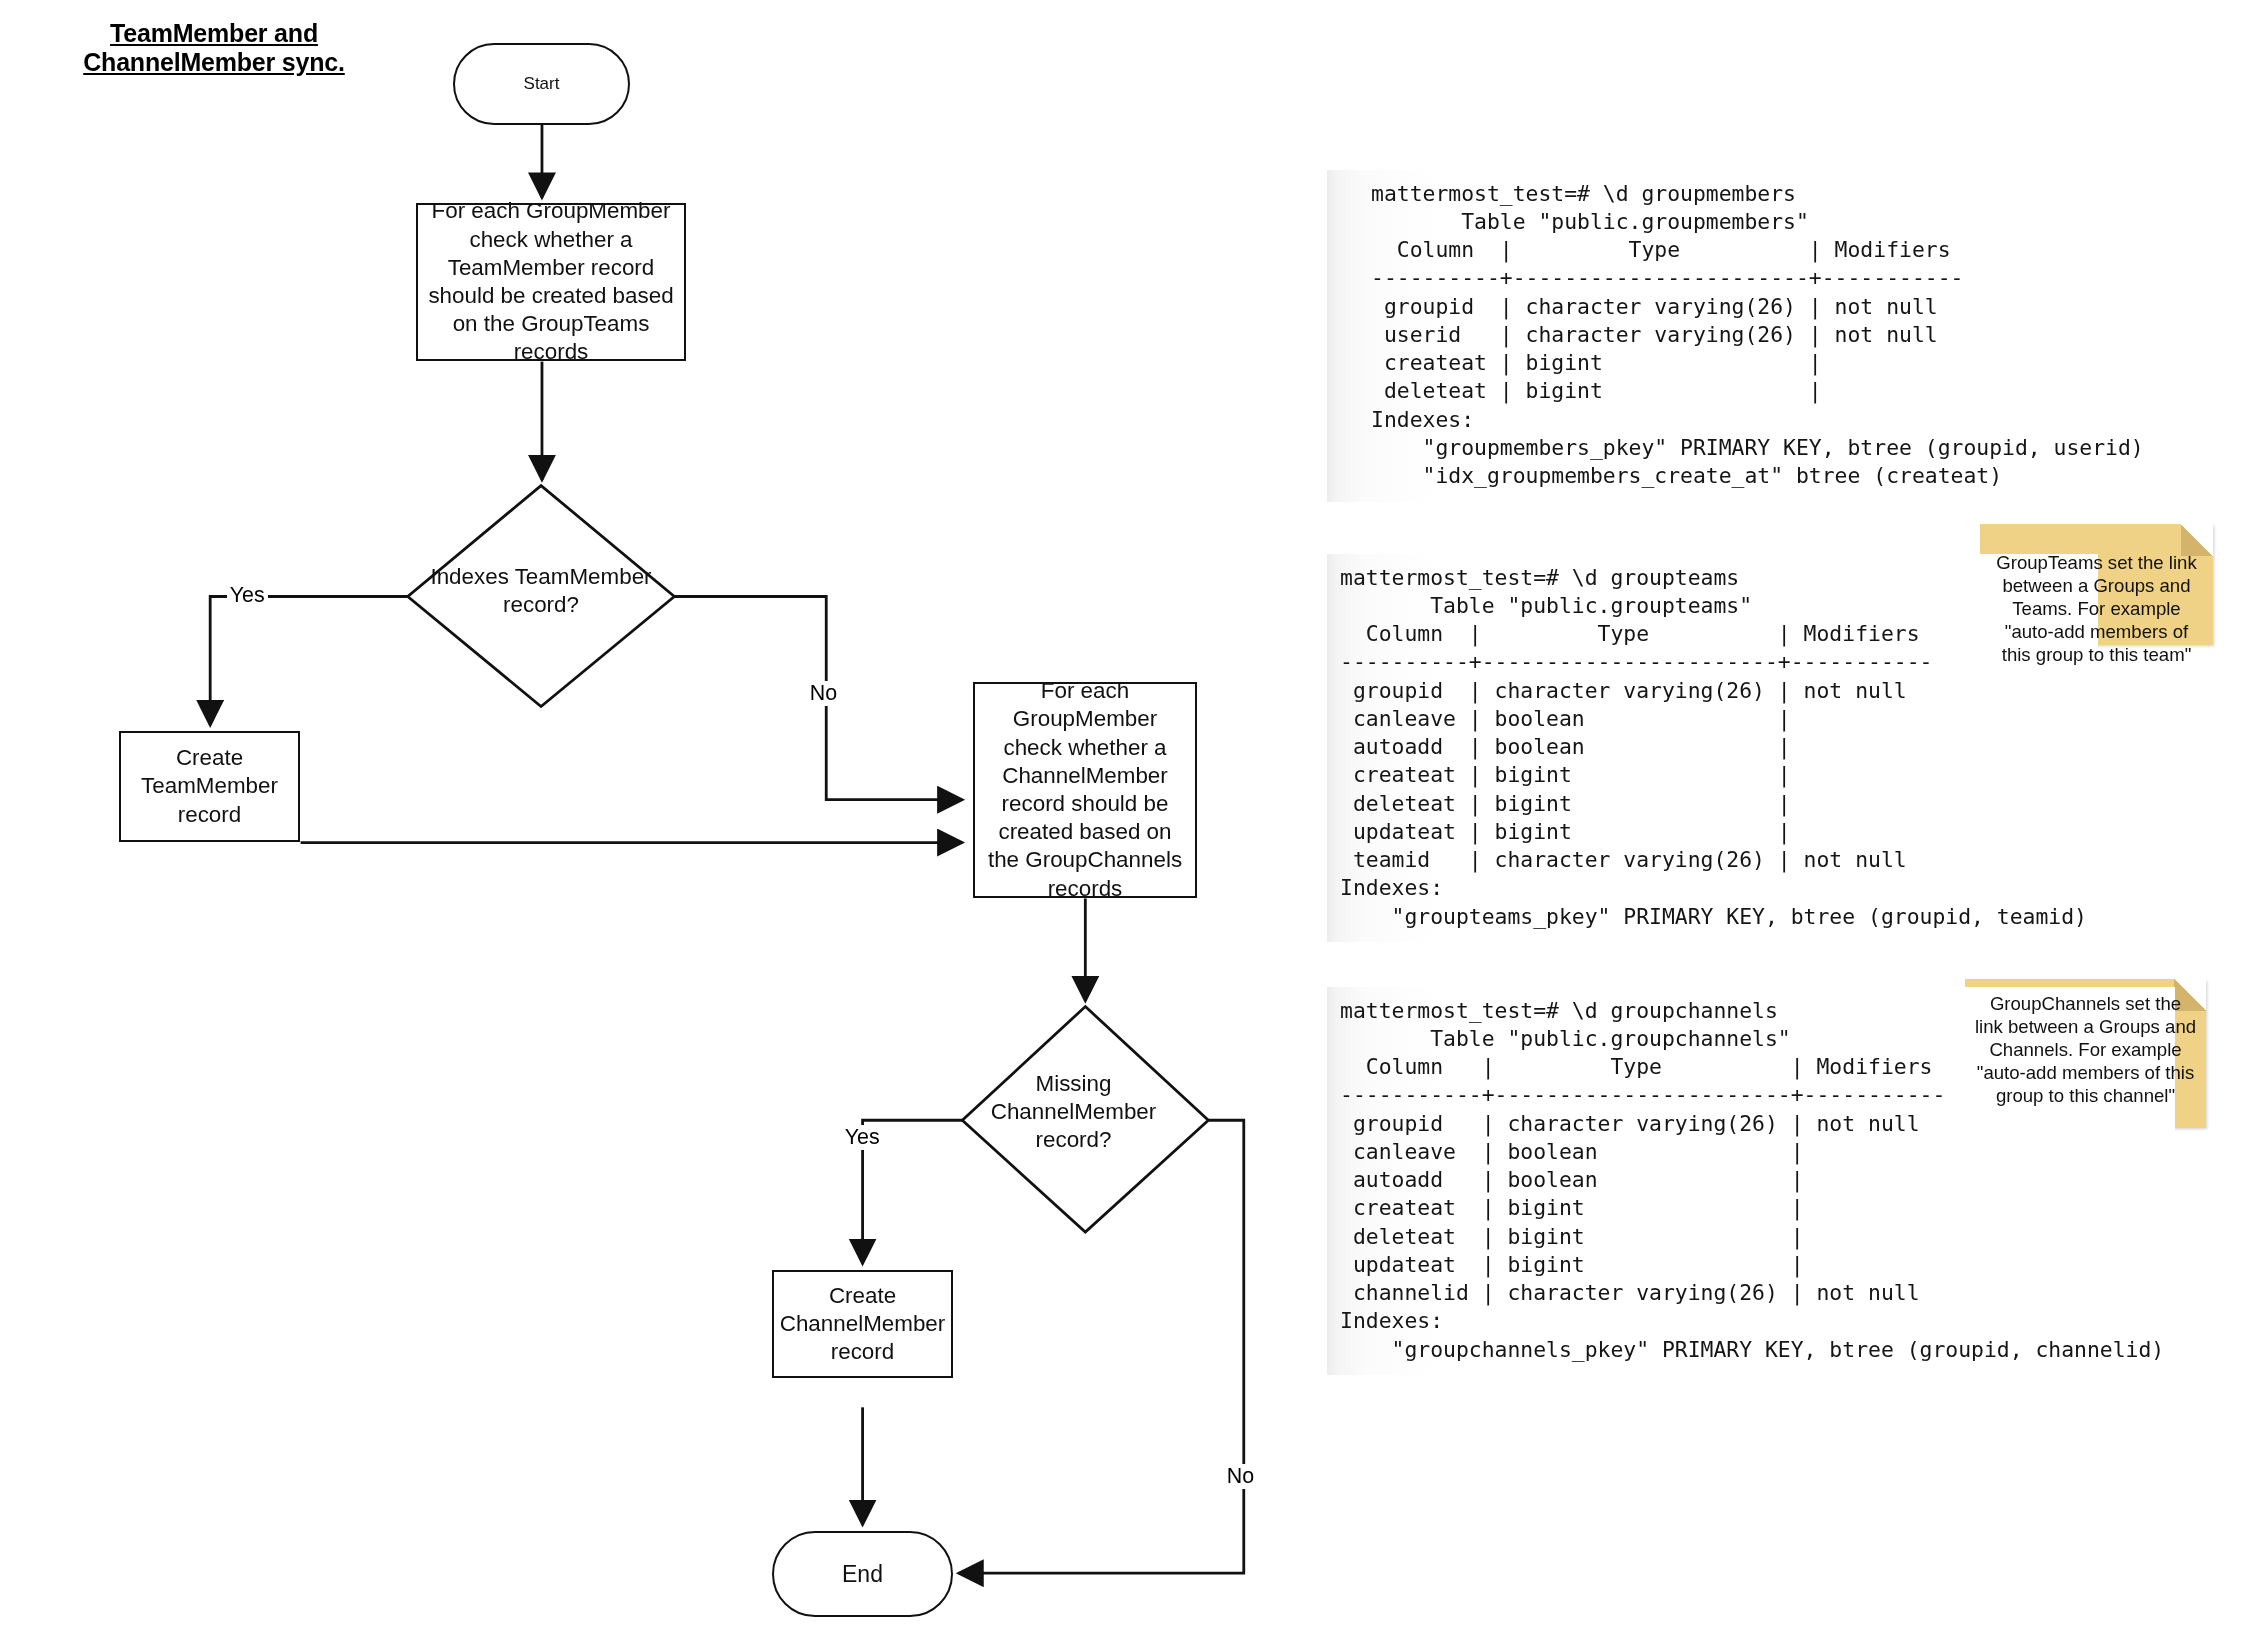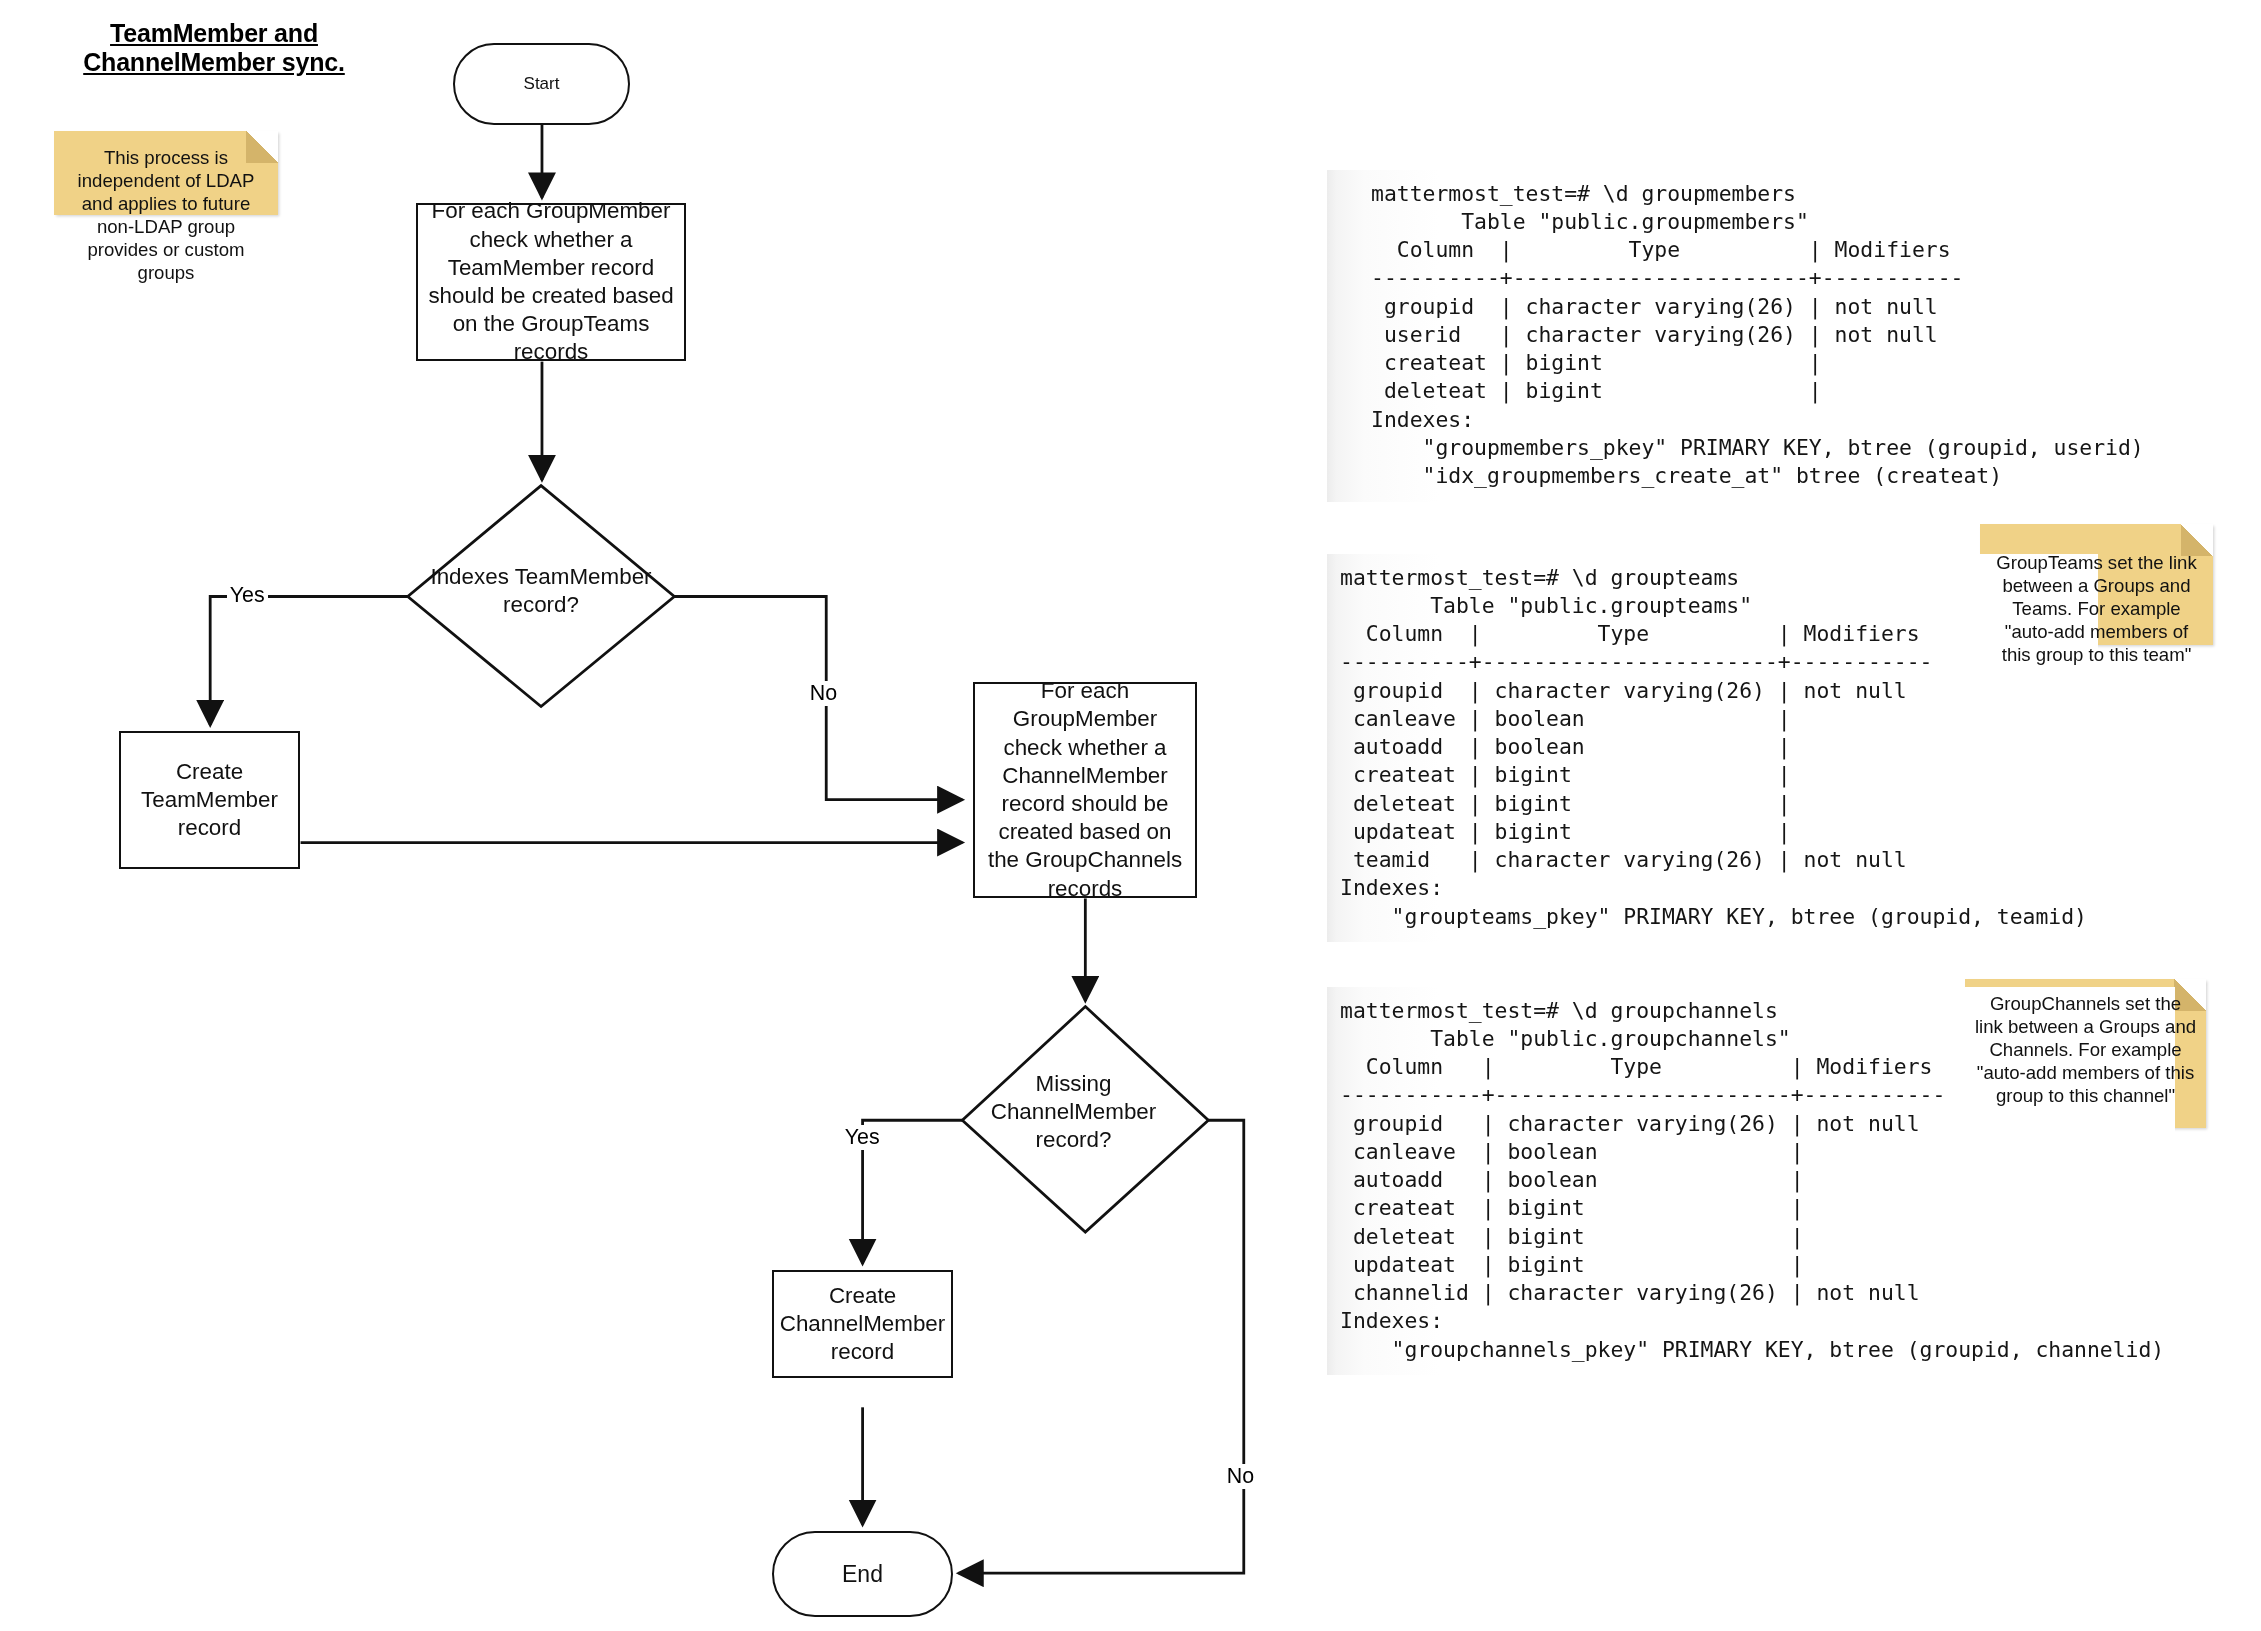--- a/index.html
+++ b/index.html
@@ -34,21 +34,21 @@
   #note-groupchannels{left:1965px;top:979px;width:241px;height:149px;padding-top:13px;}
 
   
   .shape{position:absolute;box-sizing:border-box;border:2.8px solid #111;
          background:#fff;display:flex;align-items:center;justify-content:center;
          text-align:center;font-size:22.4px;line-height:1.26;color:#111;padding:3.7px 7.5px;}
   .oval{border-radius:67px;}
 
   #node-start{left:453px;top:43px;width:177px;height:82px;font-size:17px;}
   #node-proc-team{left:416px;top:203px;width:270px;height:158px;}
-  #node-create-team{left:119px;top:731px;width:181px;height:138px;}
+  #node-create-team{left:119px;top:731px;width:181px;height:111px;}
   #node-proc-channel{left:973px;top:682px;width:224px;height:216px;}
   #node-create-channel{left:772px;top:1270px;width:181px;height:108px;}
   #node-end{left:772px;top:1531px;width:181px;height:86px;font-size:23px;}
 
   
   .diamond-label{position:absolute;text-align:center;font-size:22.4px;line-height:1.26;color:#111;}
   #label-diamond-team{left:419px;top:563px;width:244px;}
   #label-diamond-channel{left:984px;top:1070px;width:179px;}
 
   
@@ -106,24 +106,20 @@
 
       <polygon points="1164,1080 1296,1202 1164,1322 1032,1202" fill="#fff"></polygon>
     </g>
   </svg>
 
   <div id="diagram-title">
     <span>TeamMember and</span><br>
     <span>ChannelMember sync.</span>
   </div>
 
-  <div class="note" id="note-ldap">
-    <span class="fold"></span>
-    <span class="ntext">This process is independent of LDAP and applies to future non-LDAP group provides or custom groups</span>
-  </div>
 
   <div class="note" id="note-groupteams">
     <span class="fold"></span>
     <span class="ntext">GroupTeams set the link between a Groups and Teams. For example "auto-add members of this group to this team"</span>
   </div>
 
   <div class="note" id="note-groupchannels">
     <span class="fold"></span>
     <span class="ntext">GroupChannels set the link between a Groups and Channels. For example "auto-add members of this group to this channel"</span>
   </div>

